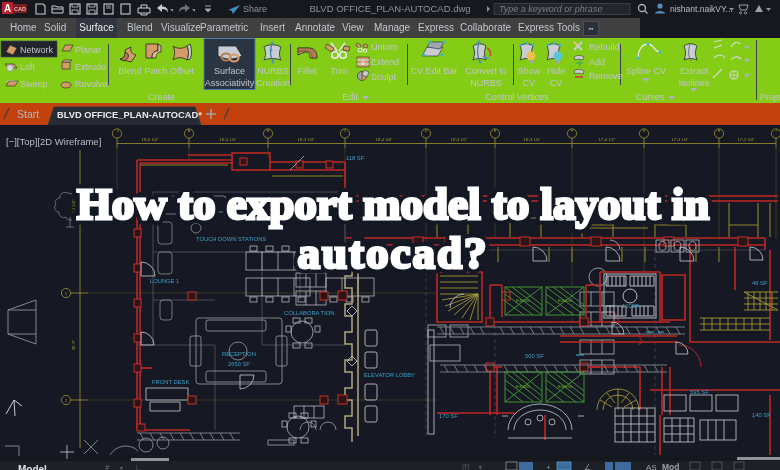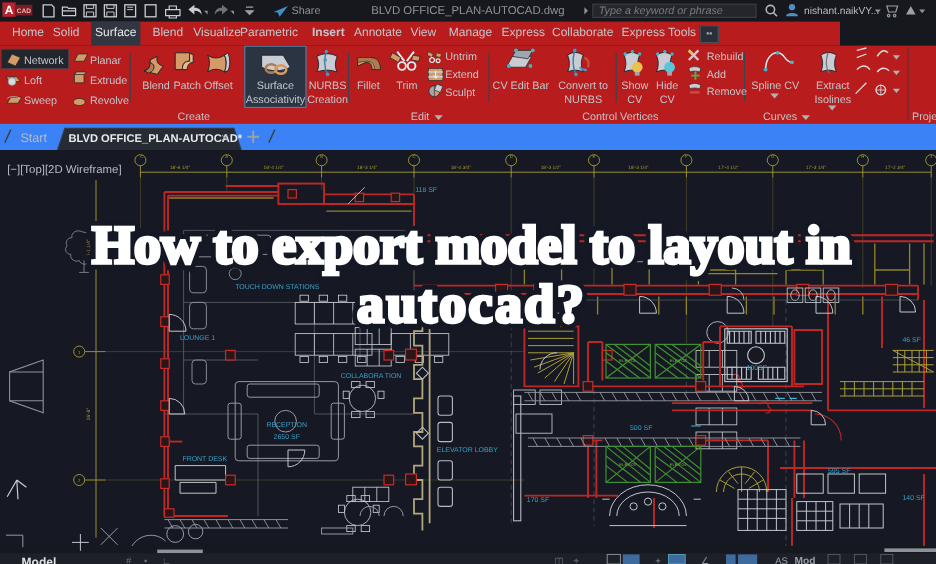--- a/index.html
+++ b/index.html
@@ -1,27 +1,27 @@
 <!DOCTYPE html>
 <html><head>
 <meta charset="utf-8">
 <style>
   html,body{margin:0;padding:0;width:780px;height:470px;overflow:hidden;background:#15181f;}
   body{font-family:"Liberation Sans",sans-serif;position:relative;}
   .abs{position:absolute;}
   
   #titlebar{left:0;top:0;width:780px;height:18px;background:#17181d;}
   
-  #ribtabs{left:0;top:18px;width:700px;height:20px;background:#b91c1c;}
+  #ribtabs{left:0;top:18px;width:640px;height:20px;background:#404040;}
   .rtab{position:absolute;top:0;height:20px;line-height:20px;color:#c3c7cd;font-size:10px;}
   .rtab.active{background:#323641;color:#e8eaec;}
   
-  #ribbon{left:0;top:38px;width:780px;height:65px;background:#b91c1c;}
+  #ribbon{left:0;top:38px;width:780px;height:65px;background:#84cc16;}
   
-  #ftabs{left:0;top:103px;width:780px;height:22px;background:#3b82f6;}
+  #ftabs{left:0;top:103px;width:780px;height:22px;background:#c2410c;}
   
   #vp{left:0;top:125px;width:780px;height:328px;background:#161923;}
   #vplabel{left:6px;top:11px;color:#b9bdc2;font-size:9.5px;}
   
   .ovl{position:absolute;left:3px;top:55px;width:780px;text-align:center;font-family:"Liberation Serif",serif;font-weight:bold;font-size:45px;line-height:49px;}
   #ovlback{-webkit-text-stroke:11px #141824;color:#141824;}
   #ovlfront{color:#ffffff;-webkit-text-stroke:3px #ffffff;}
   
   #cmdbar{left:220px;top:316px;width:508px;height:17px;background:rgba(168,172,179,0.82);}
   #cmdbar .hint{position:absolute;left:30px;top:2px;font-size:10.5px;font-style:italic;color:#42464e;letter-spacing:1.5px;}
@@ -78,21 +78,21 @@
   </svg>
 </div>
 
 <div class="abs" id="ribtabs">
   <span class="rtab" style="left:10px;">Home</span>
   <span class="rtab" style="left:44px;">Solid</span>
   <span class="rtab active" style="left:76px;width:41px;text-align:center;">Surface</span>
   <span class="rtab" style="left:127px;">Blend</span>
   <span class="rtab" style="left:161px;">Visualize</span>
   <span class="rtab" style="left:200px;">Parametric</span>
-  <span class="rtab" style="left:260px;font-weight:bold;">Insert</span>
+  <span class="rtab" style="left:260px;">Insert</span>
   <span class="rtab" style="left:295px;">Annotate</span>
   <span class="rtab" style="left:342px;">View</span>
   <span class="rtab" style="left:374px;">Manage</span>
   <span class="rtab" style="left:418px;">Express</span>
   <span class="rtab" style="left:460px;">Collaborate</span>
   <span class="rtab" style="left:518px;">Express Tools</span>
   <span class="abs" style="left:583px;top:3px;width:14px;height:13px;border:1px solid #4a505b;background:#2a2e37;color:#aeb3bb;font-size:7px;line-height:13px;text-align:center;">▪▪</span>
 </div>
 
 <div class="abs" id="ribbon">

